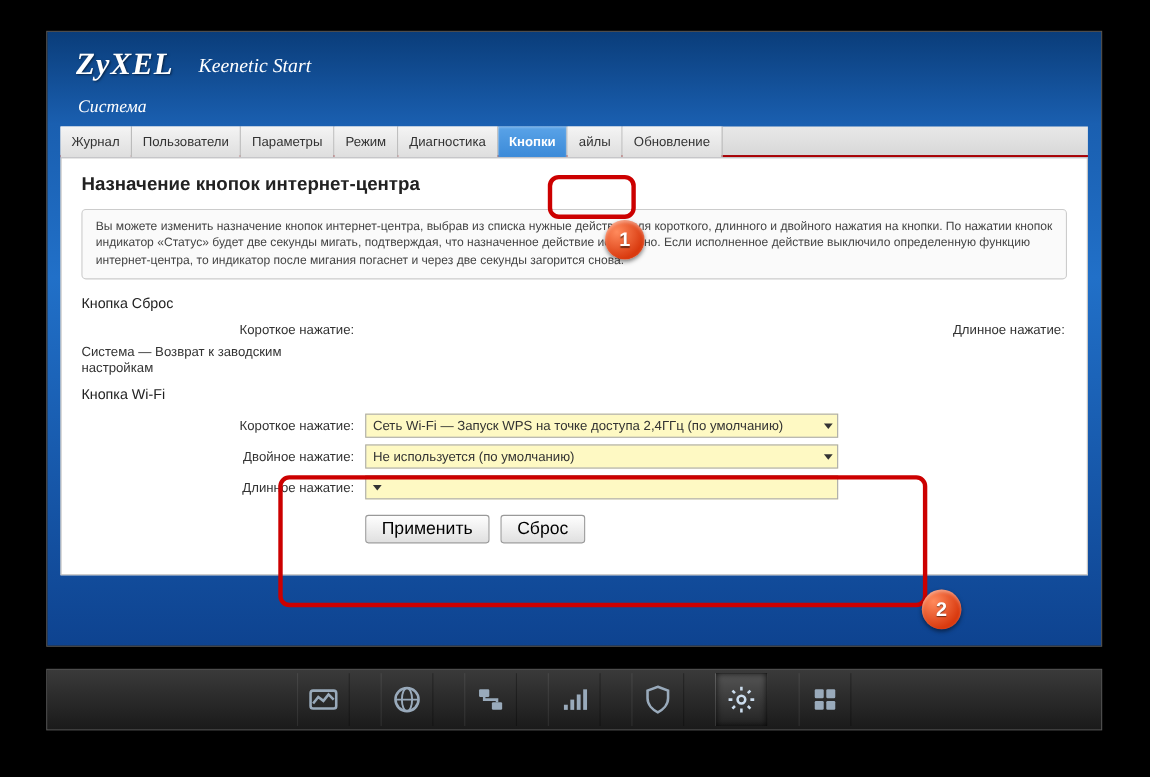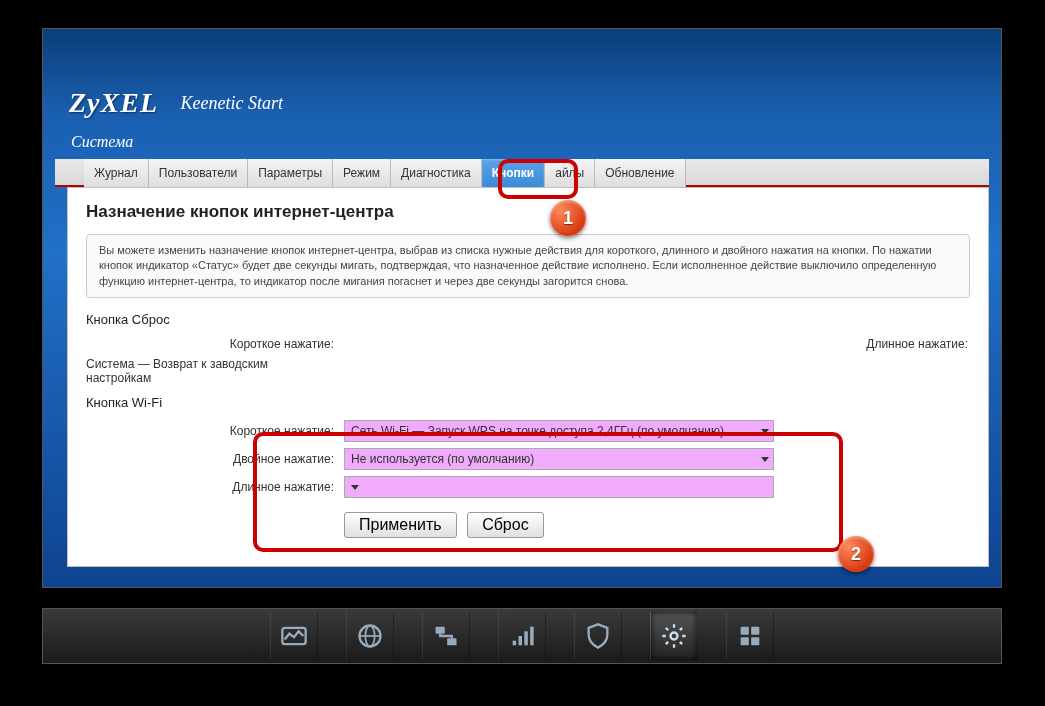--- a/index.html
+++ b/index.html
@@ -17,21 +17,20 @@
       top: 28px;
       width: 960px;
       height: 560px;
       background: linear-gradient(180deg, #0a3d7a 0%, #1a5fb0 15%, #2170c8 40%, #0e4390 100%);
       border: 1px solid #555;
       box-shadow: 0 2px 8px rgba(0,0,0,0.6);
     }
     .header-bar {
       padding: 14px 26px 8px 26px;
       color: #fff;
-      margin-top: 44px;
     }
     .logo {
       display: inline-block;
       font-family: Georgia, 'Times New Roman', serif;
       font-weight: bold;
       font-style: italic;
       font-size: 28px;
       letter-spacing: 1px;
       vertical-align: middle;
       text-shadow: 1px 1px 2px rgba(0,0,0,0.5);
@@ -50,41 +49,40 @@
       color: #fff;
       font-size: 16px;
       padding: 6px 28px 8px 28px;
     }
     .tabs-row {
       margin: 0 12px;
       border-bottom: 2px solid #b00000;
       display: flex;
       background: linear-gradient(180deg, #e8e8e8 0%, #d8d8d8 100%);
       height: 28px;
-      padding-left: 29px;
     }
     .tab {
       padding: 5px 10px;
       font-size: 12px;
       color: #333;
       border-right: 1px solid #bbb;
       cursor: pointer;
       background: linear-gradient(180deg, #f4f4f4 0%, #dedede 100%);
       height: 28px;
       display: flex;
       align-items: center;
     }
     .tab.active {
       background: linear-gradient(180deg, #5aa3e8 0%, #3b8ad8 100%);
       color: #fff;
       font-weight: bold;
       box-shadow: inset 0 1px 2px rgba(255,255,255,0.3);
     }
     .content-panel {
-      margin: 0 12px 12px 24px;
+      margin: 0 12px 12px 12px;
       background: #fff;
       border: 1px solid #c0c0c0;
       height: 380px;
       padding: 14px 18px;
       overflow: hidden;
       position: relative;
     }
     .page-title {
       font-size: 17px;
       font-weight: bold;
@@ -119,21 +117,21 @@
     .form-label {
       text-align: right;
       padding-right: 2px;
     }
     .static-value { color: #333; }
     .select-field {
       display: flex;
       align-items: center;
       justify-content: space-between;
       border: 1px solid #aaa;
-      background: #f0abfc;
+      background: #fef9c3;
       height: 22px;
       width: 430px;
       padding: 0 4px 0 6px;
       font-size: 12px;
       cursor: pointer;
     }
     .select-caret {
       width: 0; height: 0;
       border-left: 4px solid transparent;
       border-right: 4px solid transparent;

